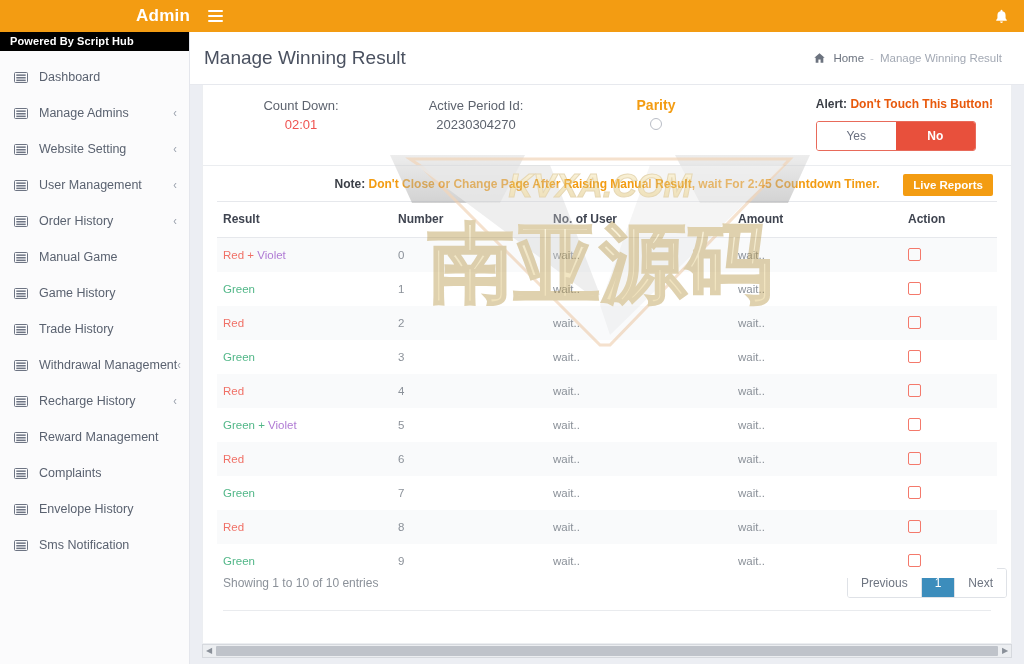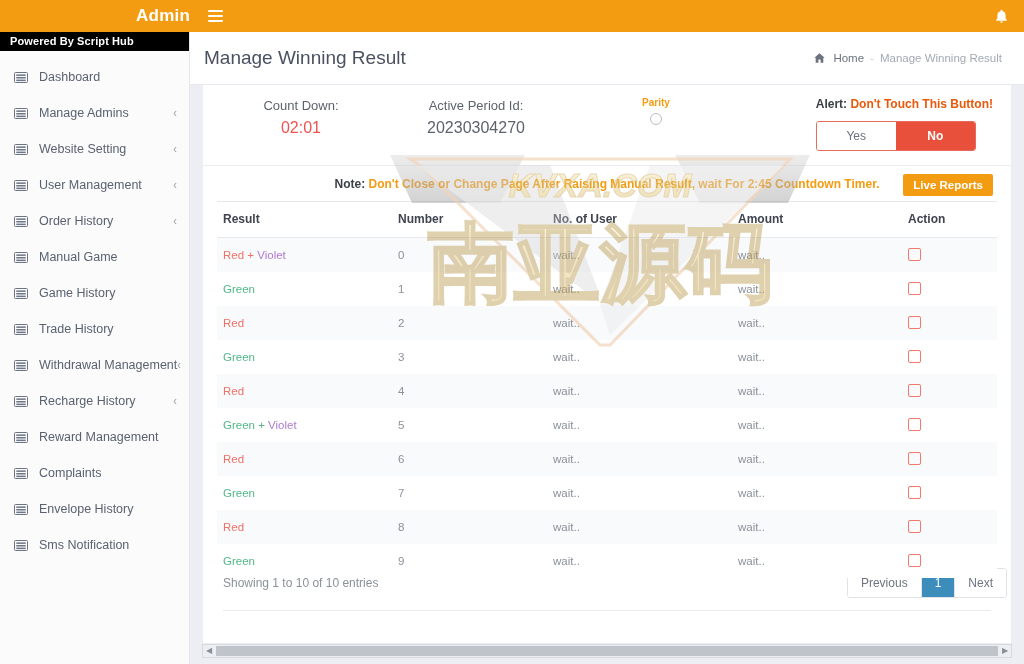--- a/index.html
+++ b/index.html
@@ -126,23 +126,23 @@
     display: flex; align-items: flex-start;
     padding: 12px 18px 14px 18px;
     border-bottom: 1px solid #ebedf0;
     position: relative;
   }
   .status-col { text-align: center; }
   .sc-countdown { width: 160px; }
   .sc-period { width: 190px; }
   .sc-parity { width: 170px; }
   .sc-label { font-size: 13px; color: #5d636e; line-height: 1.45; }
-  .sc-value { font-size: 16px; color: #5d636e; line-height: 1.45; text-align: center; }
+  .sc-value { font-size: 13px; color: #5d636e; line-height: 1.45; text-align: center; }
   .sc-value.red { color: #ef5350; }
-  .parity-label { font-size: 10px; color: #f39c12; font-weight: bold; margin-bottom: 3px; }
+  .parity-label { font-size: 14px; color: #f39c12; font-weight: bold; margin-bottom: 3px; }
   .radio-dot {
     width: 12px; height: 12px; border-radius: 50%;
     border: 1px solid #b9bdc6; background: #fff;
     display: inline-block; cursor: pointer;
   }
   .alert-block { margin-left: auto; text-align: right; }
   .alert-text { font-size: 12px; margin-bottom: 10px; }
   .alert-text .a-k { color: #3b3f47; font-weight: bold; }
   .alert-text .a-v { color: #e8590c; font-weight: bold; }
   .yesno { display: flex; border: 1px solid #e86a5a; border-radius: 3px; overflow: hidden; width: 160px; }

